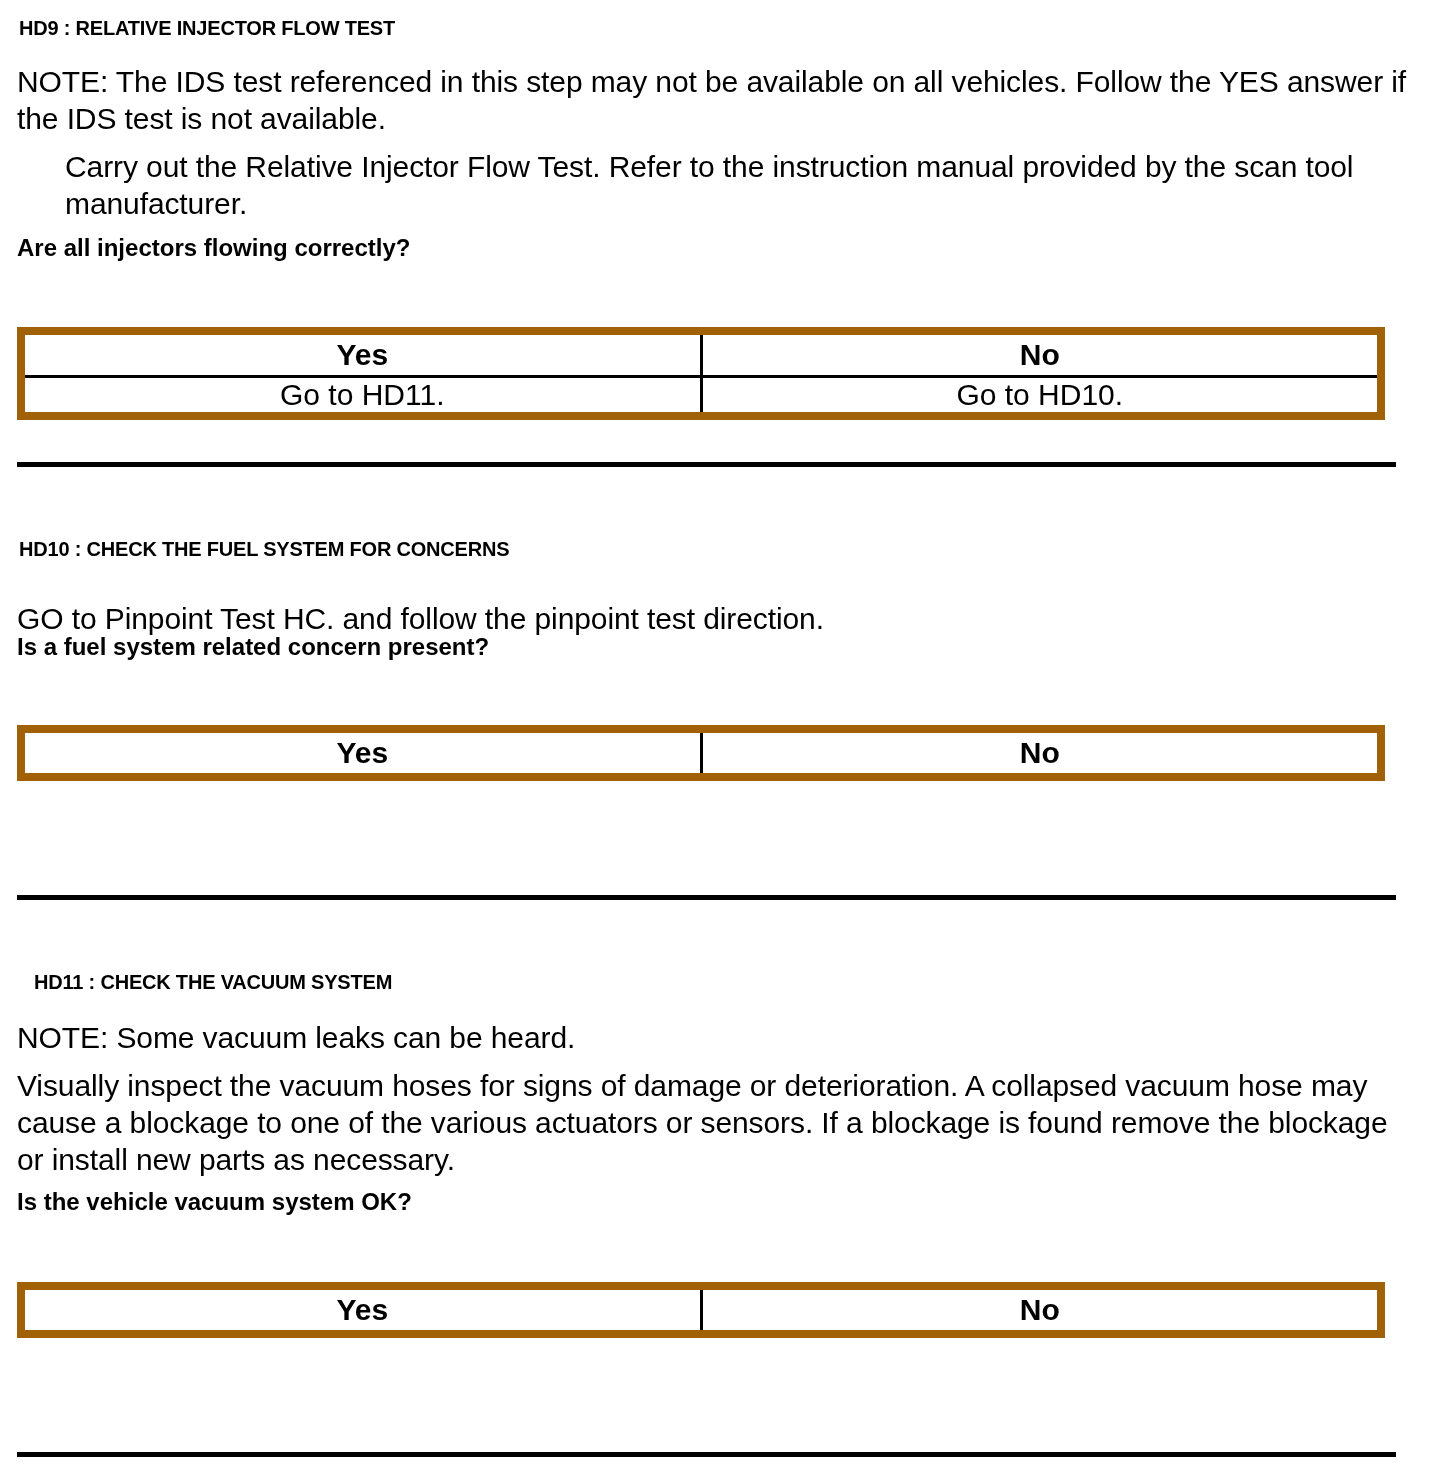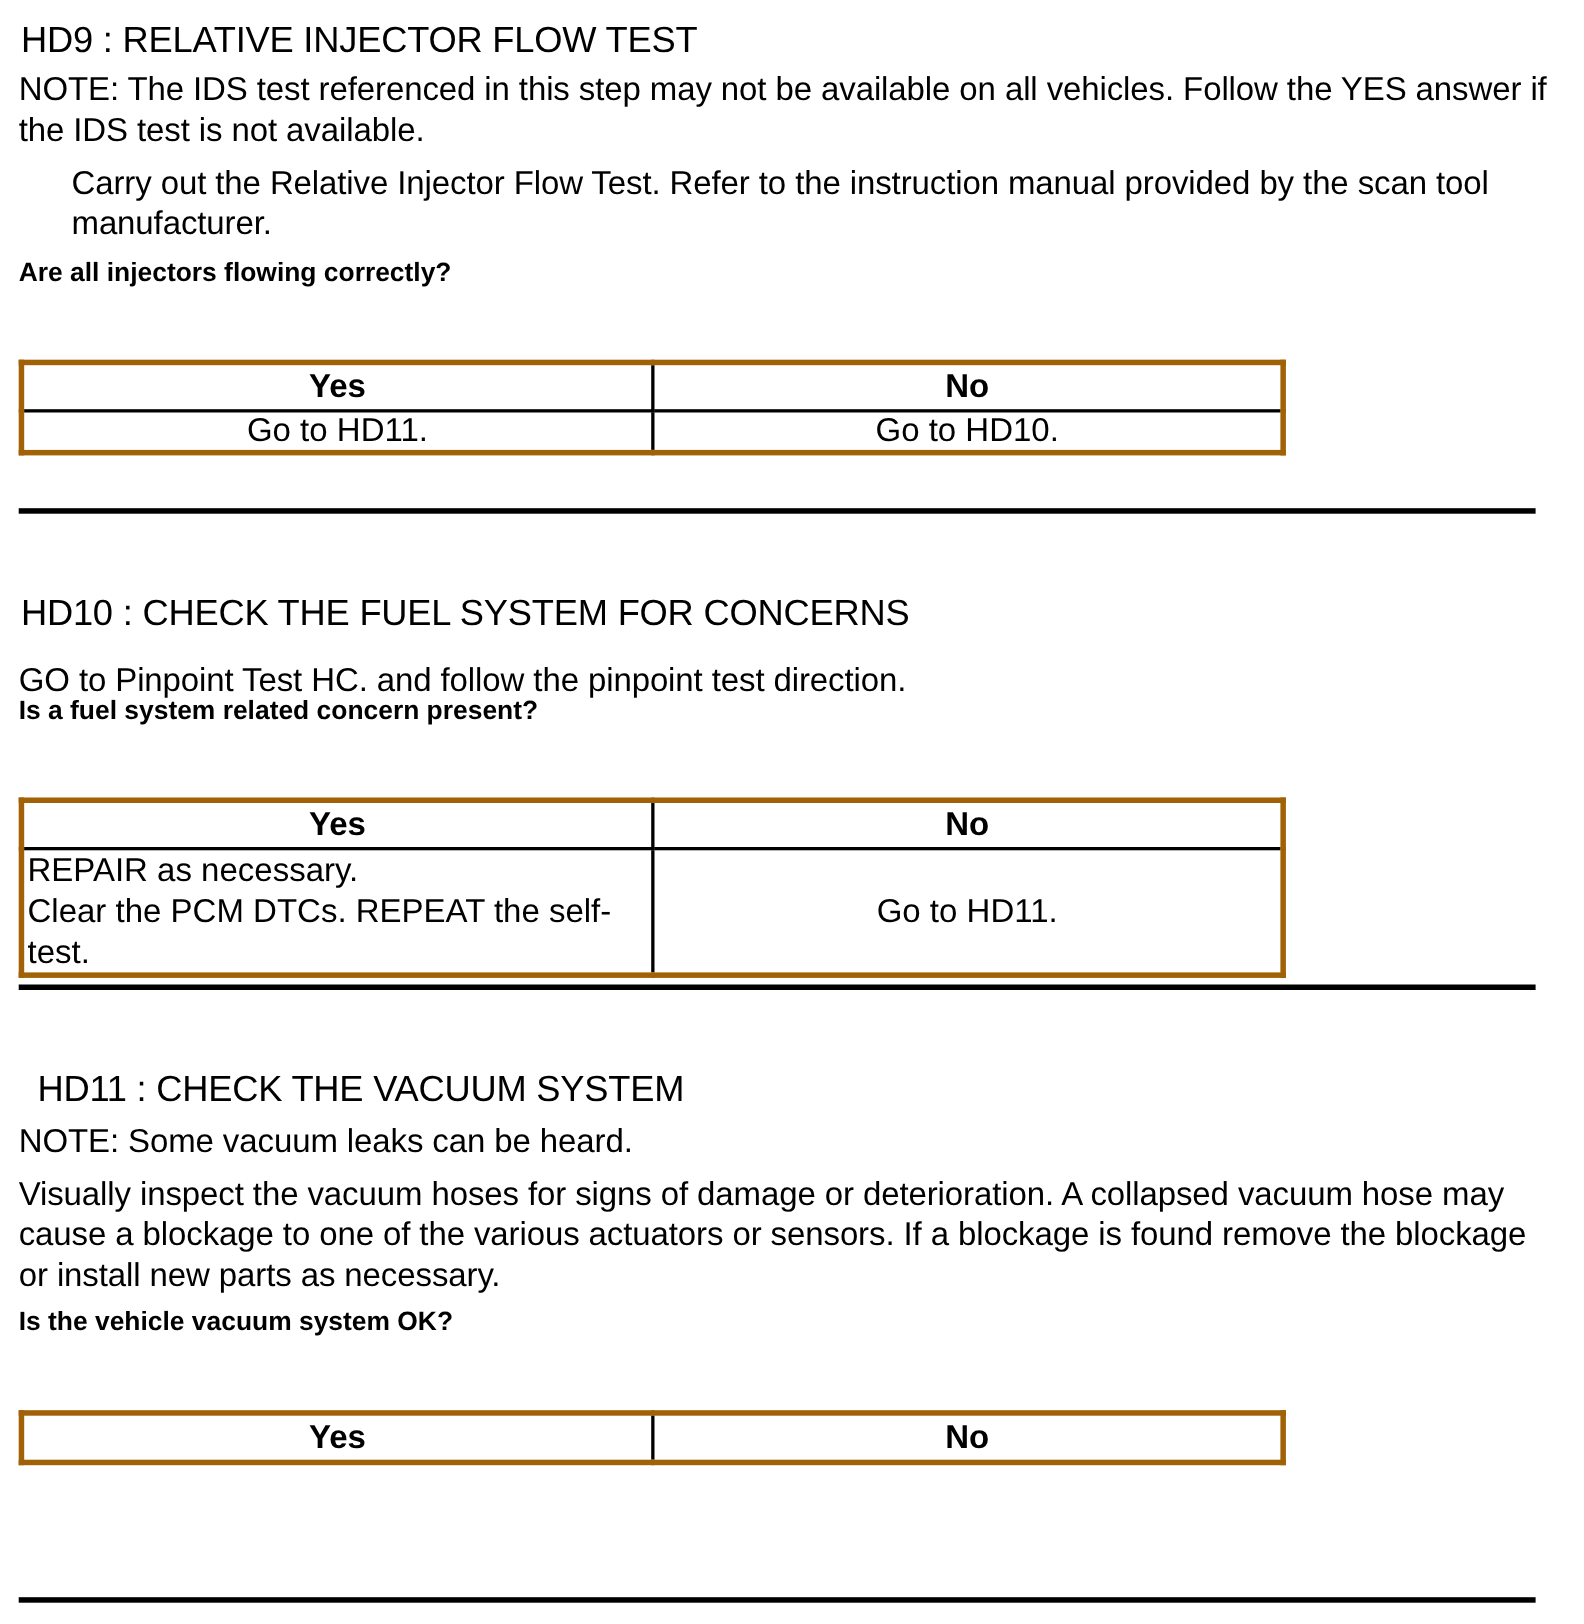--- a/index.html
+++ b/index.html
@@ -1,33 +1,33 @@
 <!DOCTYPE html>
 <html><head>
 <meta charset="utf-8">
 <style>
   html, body { margin: 0; padding: 0; background: #ffffff; }
   body {
     width: 1440px; height: 1476px; position: relative; overflow: hidden;
     font-family: "Liberation Sans", sans-serif; color: #000;
   }
   .title {
-    position: absolute; left: 19px; font-weight: normal; font-size: 33px;
+    position: absolute; left: 19px; font-weight: bold; font-size: 20px;
     letter-spacing: -0.2px; white-space: nowrap;
   }
   .para {
     position: absolute; left: 17px; width: 1400px; font-size: 30px; line-height: 37px;
     letter-spacing: -0.1px;
   }
   .question {
     position: absolute; left: 17px; font-size: 24px; font-weight: bold; white-space: nowrap;
   }
   table.yn {
-    position: absolute; left: 17px; width: 1152px; border-collapse: collapse;
-    border: 5px solid #a16207; table-layout: fixed;
+    position: absolute; left: 17px; width: 1368px; border-collapse: collapse;
+    border: 8px solid #a16207; table-layout: fixed;
   }
   table.yn td, table.yn th {
     border: 3px solid #000; font-size: 30px; padding: 0 4px; vertical-align: middle;
   }
   table.yn th { font-weight: bold; text-align: center; height: 40px; }
   table.yn td.center { text-align: center; }
   table.yn td.left { text-align: left; line-height: 37px; padding-left: 3px; }
   .rule { position: absolute; left: 17px; width: 1379px; height: 5px; background: #000; }
 </style>
 </head>
@@ -61,27 +61,20 @@
 <table class="yn" style="top:725px;">
   <colgroup>
       <col style="width:50%">
       <col style="width:50%">
     </colgroup>
   <tbody>
       <tr>
     <th>Yes</th>
     <th>No</th>
   </tr>
-  <tr style="height:76px;">
-    <td class="left">
-      <div>REPAIR as necessary.</div>
-      <div>Clear the PCM DTCs. REPEAT the self-test.</div>
-    </td>
-    <td class="center"><span>Go to HD11.</span></td>
-  </tr>
 </tbody>
   </table>
 <div class="rule" style="top:895px;"></div>
 
 <div class="title" style="top:971px;margin-left:15px;">HD11 : CHECK THE VACUUM SYSTEM</div>
 <div class="para" style="top:1019px;">NOTE: Some vacuum leaks can be heard.</div>
 <div class="para" style="top:1067px;">Visually inspect the vacuum hoses for signs of damage or deterioration. A collapsed vacuum hose may cause a blockage to one of the various actuators or sensors. If a blockage is found remove the blockage or install new parts as necessary.</div>
 <div class="question" style="top:1188px;">Is the vehicle vacuum system OK?</div>
 <table class="yn" style="top:1282px;">
   <colgroup>

